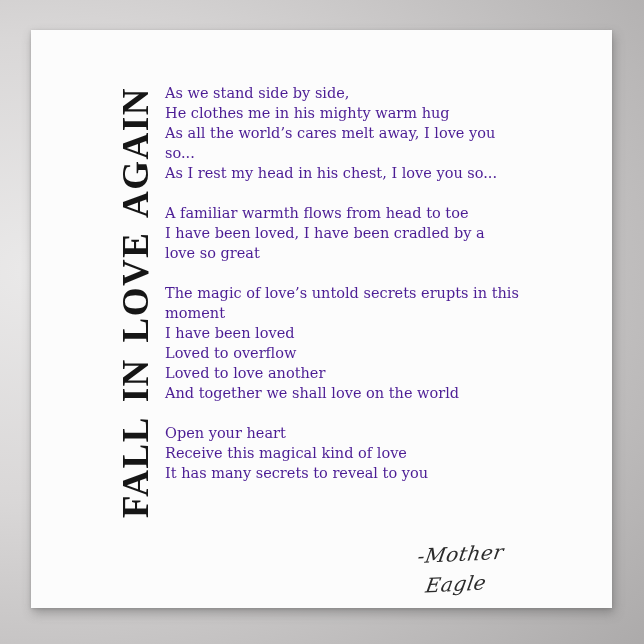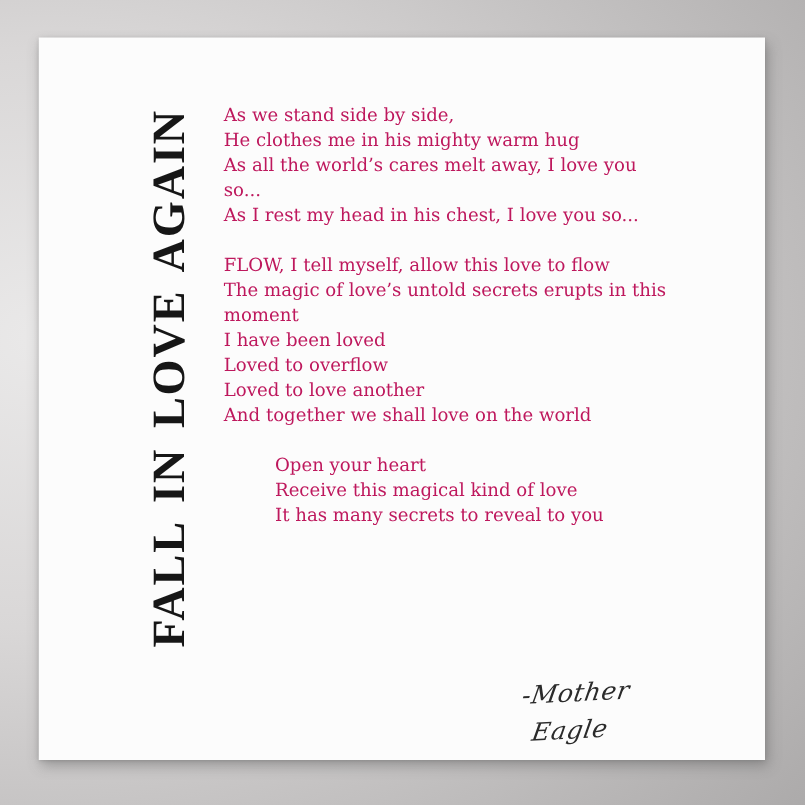--- a/index.html
+++ b/index.html
@@ -41,31 +41,31 @@
     font-weight: bold;
     font-size: 37px;
     line-height: 44px;
     letter-spacing: 1.5px;
     word-spacing: 5px;
     color: #161616;
   }
 
   .poem {
     position: absolute;
-    left: 148px;
+    left: 134px;
     top: 53px;
     width: 350px;
     font-family: "DejaVu Serif", serif;
     font-size: 14.5px;
     line-height: 20px;
-    color: #be185d;
+    color: #4c1d95;
   }
 
   .stanza { margin-bottom: 20px; }
-  .stanza:last-child { margin-bottom: 0; margin-left: 41px; }
+  .stanza:last-child { margin-bottom: 0; }
   .poem-line { white-space: nowrap; }
 
   .signature {
     position: absolute;
     left: 370px;
     top: 509px;
     width: 115px;
     text-align: center;
     font-family: "DejaVu Serif", serif;
     font-style: italic;
@@ -84,21 +84,25 @@
     <div class="poster-title">FALL IN LOVE AGAIN</div>
     <div class="poem">
         <div class="stanza">
           <div class="poem-line">As we stand side by side,</div>
           <div class="poem-line">He clothes me in his mighty warm hug</div>
           <div class="poem-line">As all the world’s cares melt away, I love you</div>
           <div class="poem-line">so...</div>
           <div class="poem-line">As I rest my head in his chest, I love you so...</div>
         </div>
         <div class="stanza">
-          <div class="poem-line">FLOW, I tell myself, allow this love to flow</div>
+          <div class="poem-line">A familiar warmth flows from head to toe</div>
+          <div class="poem-line">I have been loved, I have been cradled by a</div>
+          <div class="poem-line">love so great</div>
+        </div>
+        <div class="stanza">
           <div class="poem-line">The magic of love’s untold secrets erupts in this</div>
           <div class="poem-line">moment</div>
           <div class="poem-line">I have been loved</div>
           <div class="poem-line">Loved to overflow</div>
           <div class="poem-line">Loved to love another</div>
           <div class="poem-line">And together we shall love on the world</div>
         </div>
         <div class="stanza">
           <div class="poem-line">Open your heart</div>
           <div class="poem-line">Receive this magical kind of love</div>

